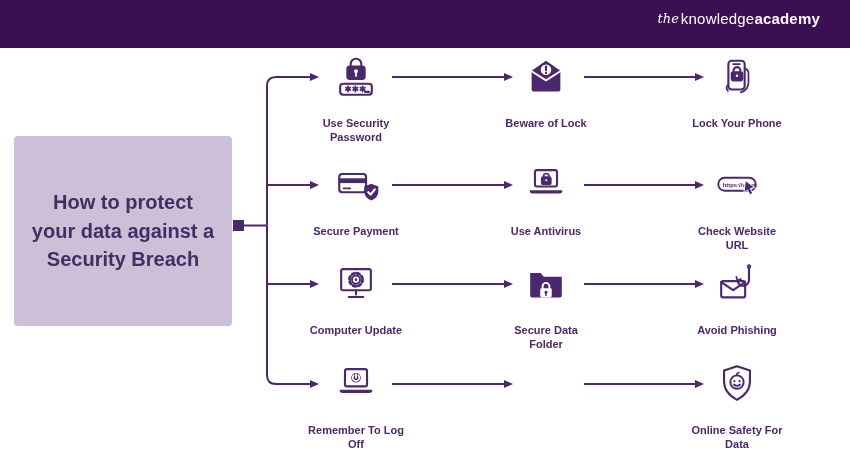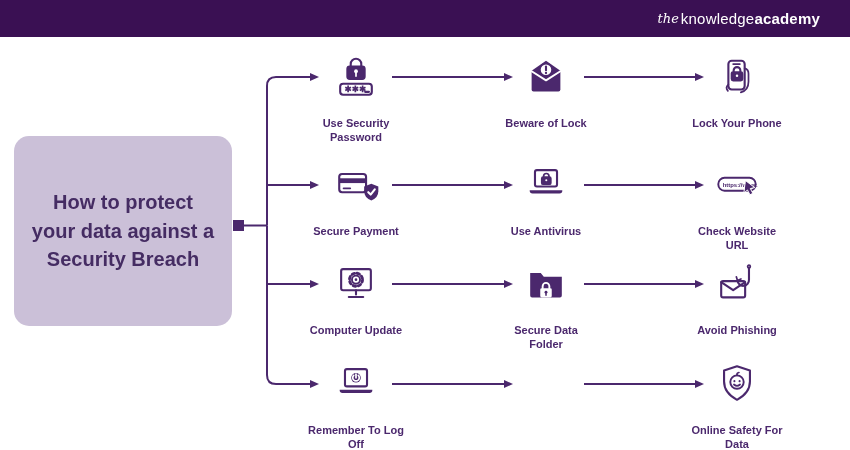--- a/index.html
+++ b/index.html
@@ -1,25 +1,25 @@
 <!DOCTYPE html>
 <html><head>
 <meta charset="utf-8">
 <style>
   html,body{margin:0;padding:0;background:#ffffff;font-family:"Liberation Sans",sans-serif;}
   .stage{position:relative;width:850px;height:450px;background:#ffffff;overflow:hidden;}
 
-  .header{position:absolute;top:0;left:0;width:850px;height:37px;background:#3A1053;}
+  .header{position:absolute;top:0;left:0;width:850px;height:48px;background:#3A1053;}
   .logo{position:absolute;right:30px;top:0;height:36px;display:flex;align-items:center;color:#ffffff;}
   .logo .the{font-family:"DejaVu Serif",serif;font-style:italic;font-size:13px;margin-right:2px;}
   .logo .kn{font-size:15px;font-weight:400;letter-spacing:.2px;}
   .logo .ac{font-size:15px;font-weight:700;letter-spacing:.2px;}
 
   .title-card{position:absolute;left:14px;top:136px;width:218px;height:190px;background:#CBC0D8;
-    border-radius:15px;display:flex;align-items:center;justify-content:center;text-align:center;
+    border-radius:4px;display:flex;align-items:center;justify-content:center;text-align:center;
     padding:12px 16px;box-sizing:border-box;}
   .title-card h1{margin:0;font-size:20px;line-height:1.42;color:#452C63;font-weight:700;}
 
   .connectors{position:absolute;left:0;top:0;width:850px;height:450px;pointer-events:none;}
 
   .item{position:absolute;transform:translateX(-50%);display:flex;flex-direction:column;align-items:center;}
   .item .label{margin-top:16px;font-size:11px;font-weight:700;color:#4B286D;line-height:1.3;width:96px;text-align:center;}
   .item.wide .label{width:158px;}
   .c1{left:356px}.c2{left:546px}.c3{left:737px}
   .r1{top:54px}.r2{top:162px}.r3{top:261px}.r4{top:361px}

